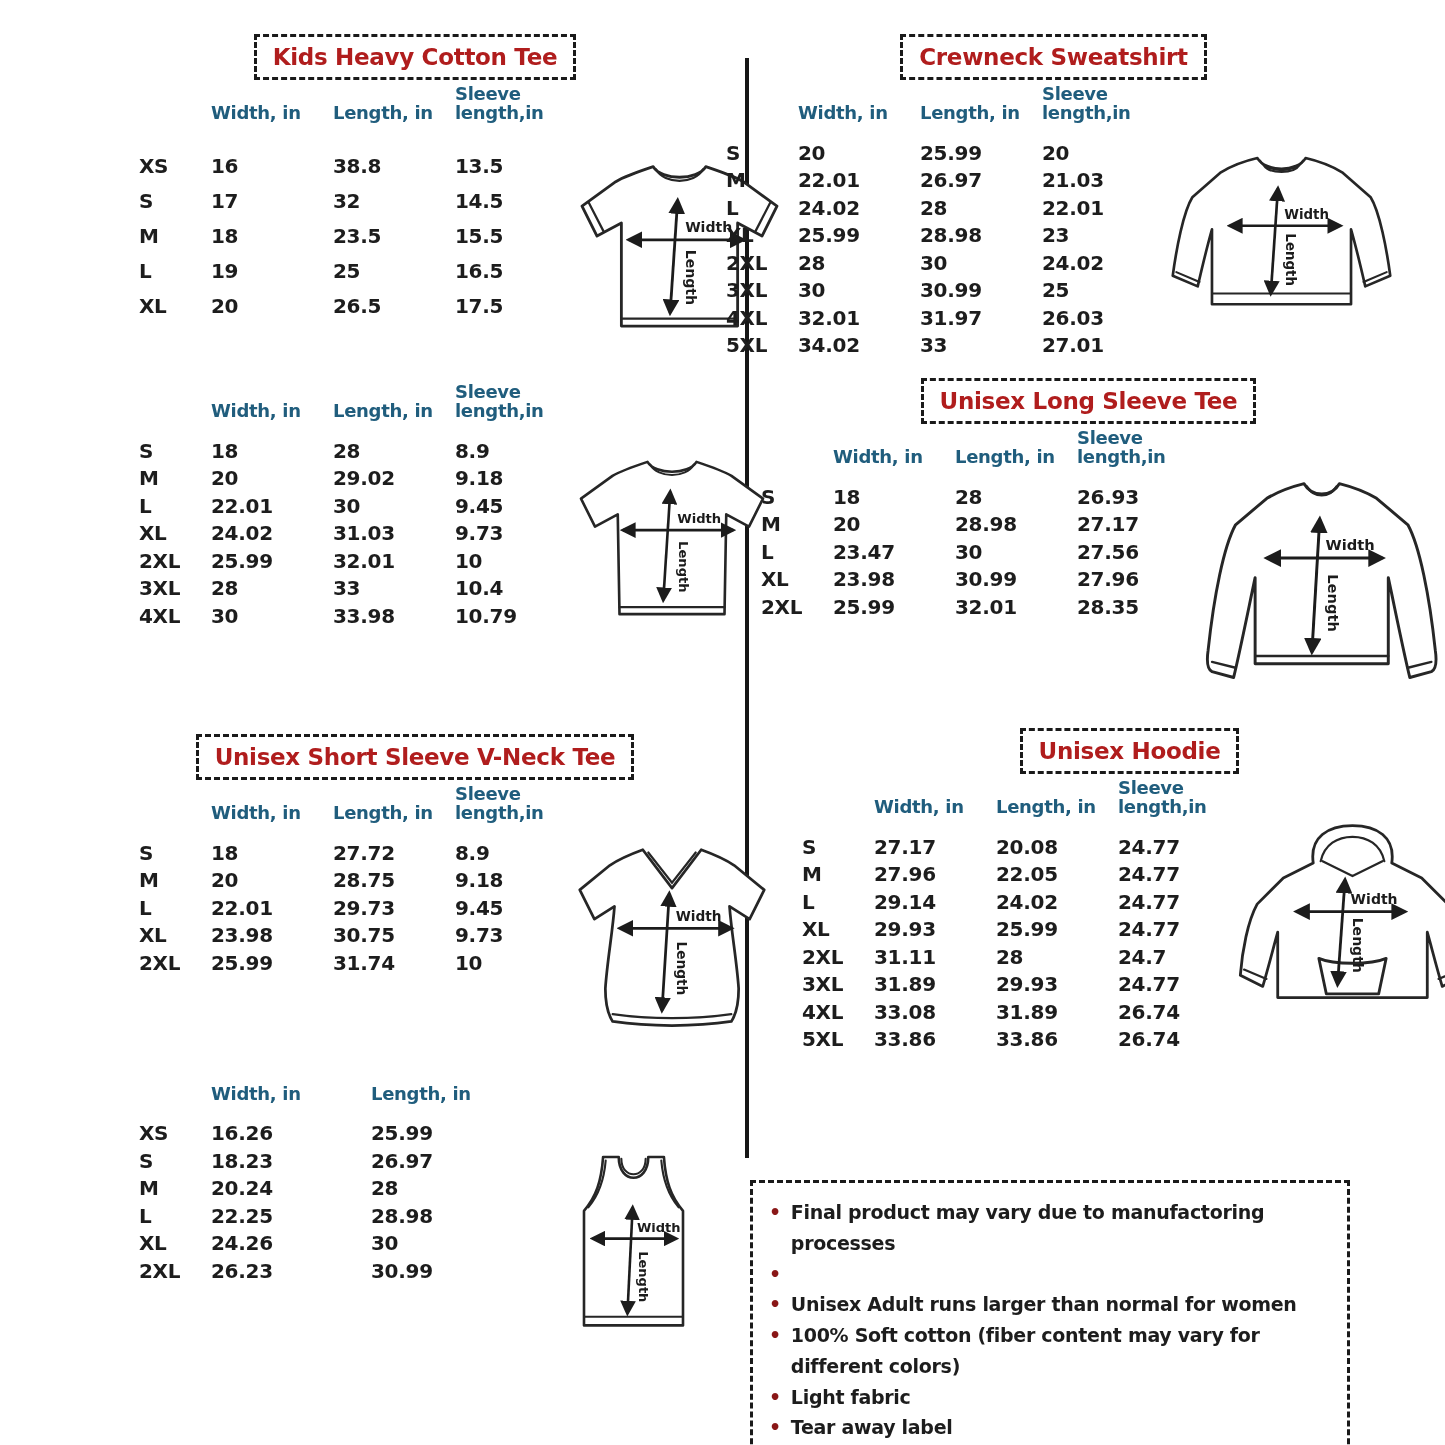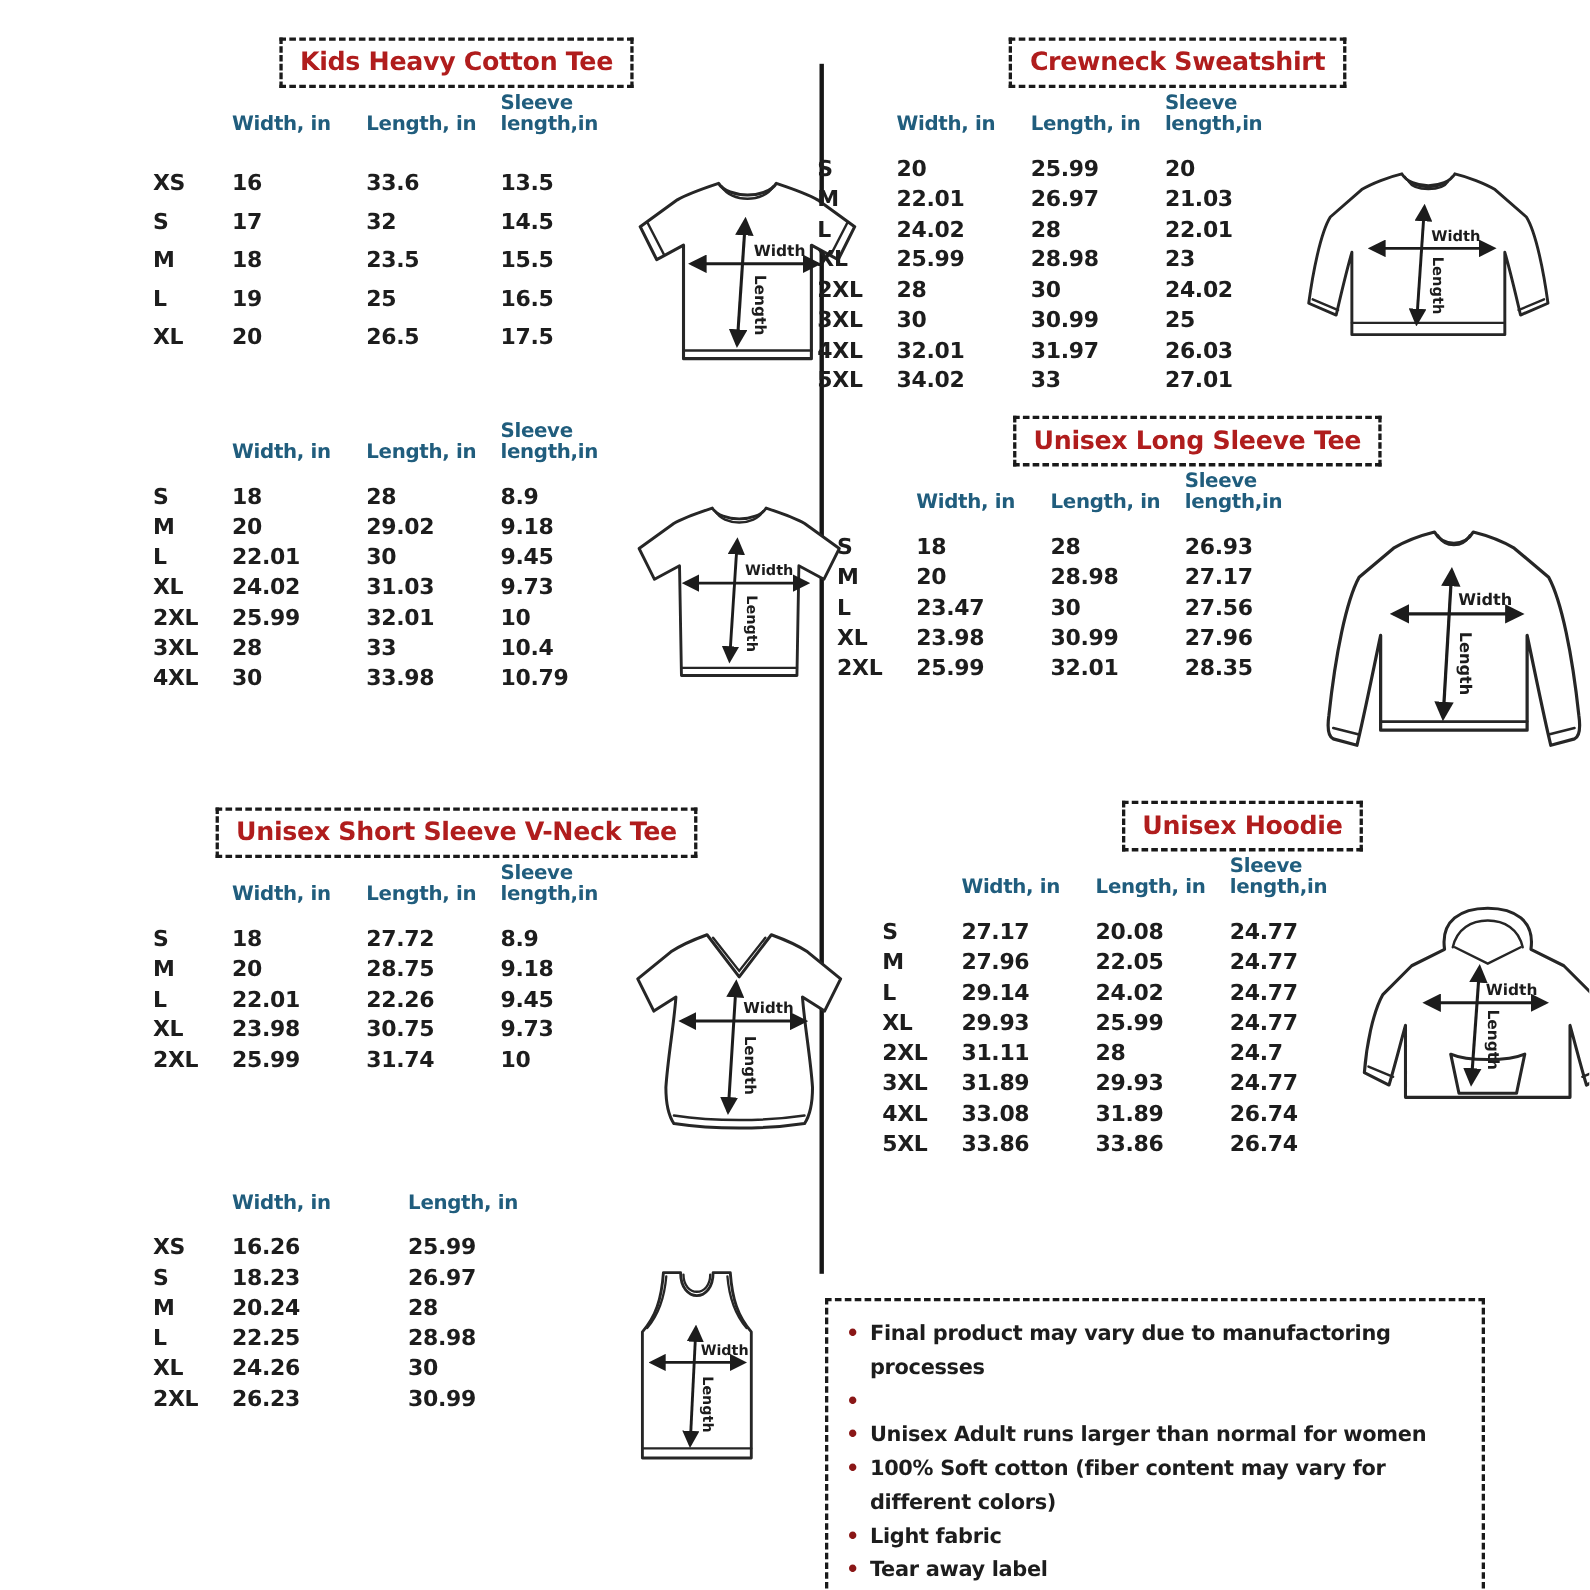--- a/index.html
+++ b/index.html
@@ -9,21 +9,21 @@
     --bullet:#8a1717;
   }
   html,body{margin:0;padding:0;background:#fff;}
   body{font-family:"DejaVu Sans","Liberation Sans",sans-serif;color:var(--ink);}
   #canvas{position:relative;width:1445px;height:1445px;background:#fff;overflow:hidden;}
 
   .divider{position:absolute;left:745px;top:58px;width:4px;height:1100px;background:#161616;}
 
   .section{position:absolute;}
   #sec-kids{left:95px;top:34px;width:640px;}
-  #sec-crew{left:739px;top:34px;width:663px;}
+  #sec-crew{left:722px;top:34px;width:663px;}
   #sec-std{left:95px;top:378px;width:640px;}
   #sec-ls{left:757px;top:378px;width:663px;}
   #sec-vneck{left:95px;top:734px;width:640px;}
   #sec-hoodie{left:798px;top:728px;width:663px;}
   #sec-tank{left:95px;top:1080px;width:625px;}
 
   .title-row{display:flex;justify-content:center;align-items:center;}
   .title-box{
     border:3px dashed #1a1a1a;
     color:var(--title);
@@ -90,21 +90,21 @@
       </div>
     </div>
     <div class="content">
       <div class="size-table rows-tall" style="grid-template-columns: var(--sizecol,62px) repeat(3, var(--valcol,112px));">
           <div class="cell th corner"></div>
           <div class="cell th">Width, in</div>
           <div class="cell th">Length, in</div>
           <div class="cell th">Sleeve length,in</div>
           <div class="cell size">XS</div>
           <div class="cell val">16</div>
-          <div class="cell val">33.6</div>
+          <div class="cell val">38.8</div>
           <div class="cell val">13.5</div>
           <div class="cell size">S</div>
           <div class="cell val">17</div>
           <div class="cell val">32</div>
           <div class="cell val">14.5</div>
           <div class="cell size">M</div>
           <div class="cell val">18</div>
           <div class="cell val">23.5</div>
           <div class="cell val">15.5</div>
           <div class="cell size">L</div>
@@ -336,21 +336,21 @@
           <div class="cell size">S</div>
           <div class="cell val">18</div>
           <div class="cell val">27.72</div>
           <div class="cell val">8.9</div>
           <div class="cell size">M</div>
           <div class="cell val">20</div>
           <div class="cell val">28.75</div>
           <div class="cell val">9.18</div>
           <div class="cell size">L</div>
           <div class="cell val">22.01</div>
-          <div class="cell val">22.26</div>
+          <div class="cell val">29.73</div>
           <div class="cell val">9.45</div>
           <div class="cell size">XL</div>
           <div class="cell val">23.98</div>
           <div class="cell val">30.75</div>
           <div class="cell val">9.73</div>
           <div class="cell size">2XL</div>
           <div class="cell val">25.99</div>
           <div class="cell val">31.74</div>
           <div class="cell val">10</div>
         </div>

